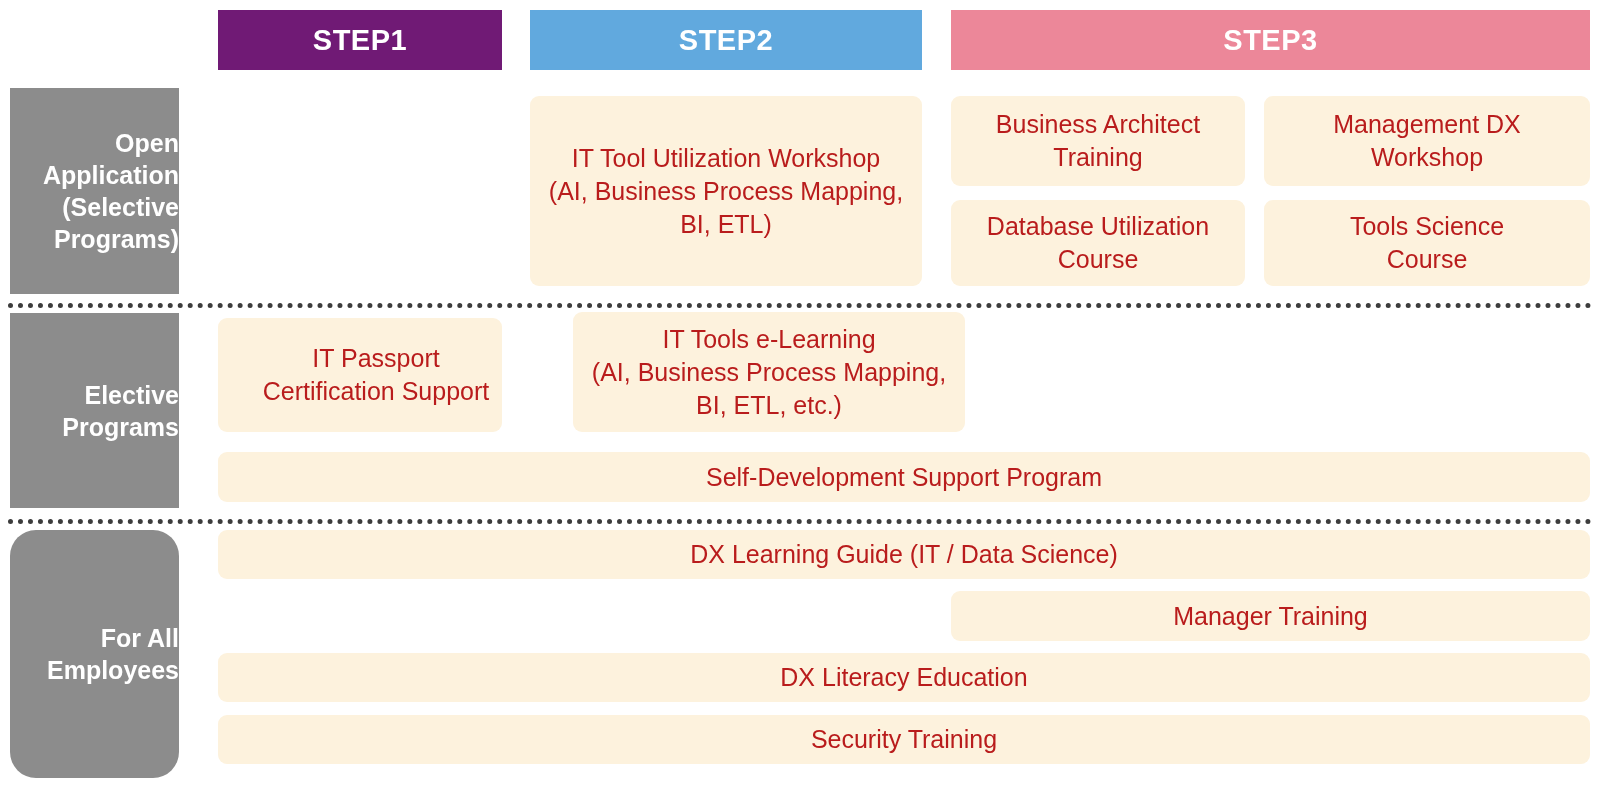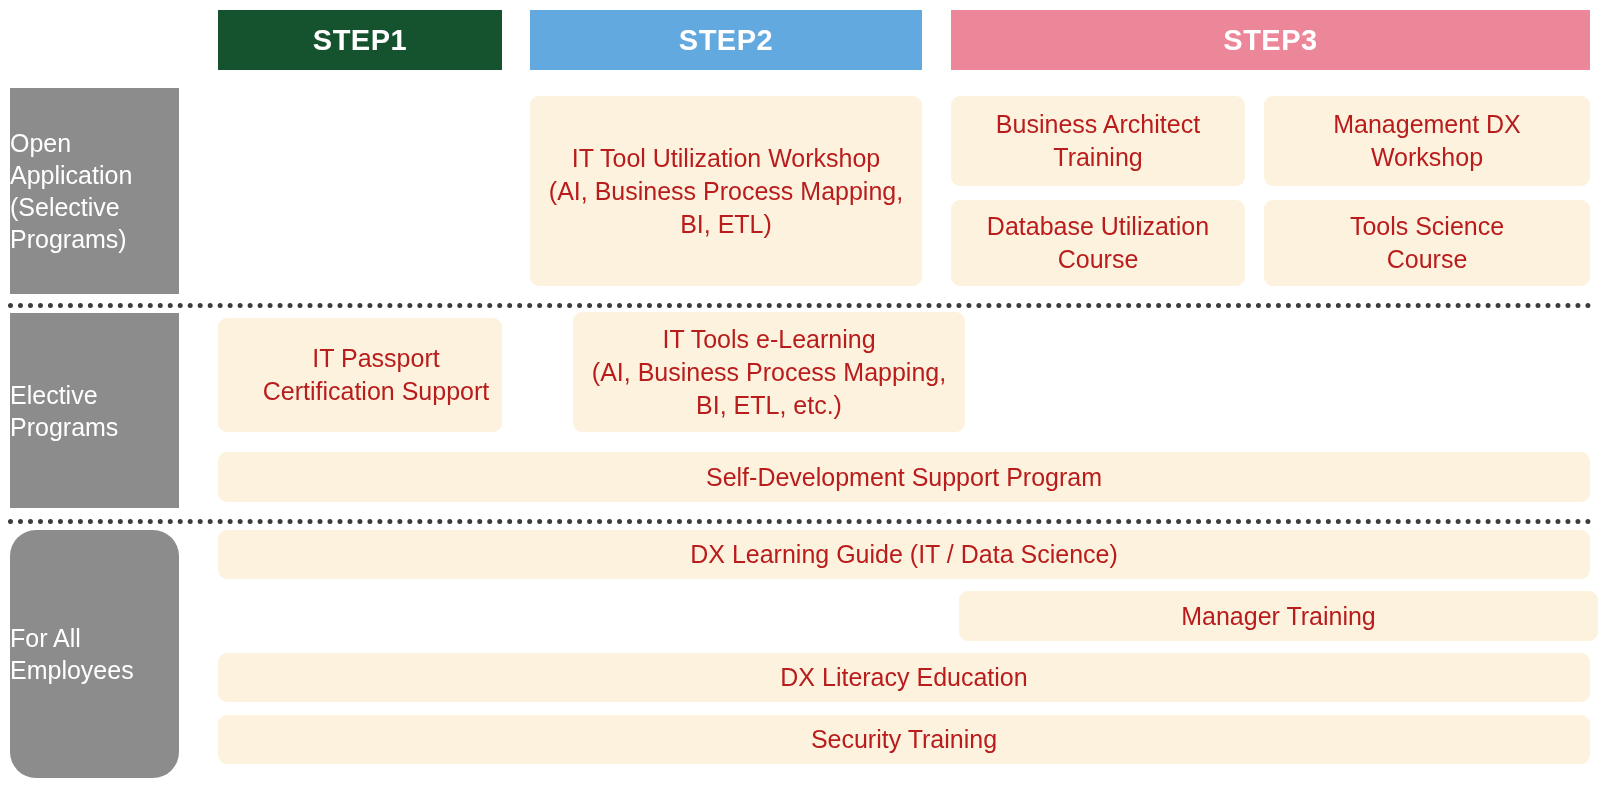--- a/index.html
+++ b/index.html
@@ -24,36 +24,36 @@
   
   .step-chip {
     display: flex;
     align-items: center;
     justify-content: center;
     color: #ffffff;
     font-weight: bold;
     font-size: 29px;
     letter-spacing: 0.5px;
   }
-  .step-1 { background: #14532d; }
+  .step-1 { background: #701a75; }
   .step-2 { background: #61a9de; }
   .step-3 { background: #ec8799; }
 
   
   .row-label {
     background: #8c8c8c;
     color: #ffffff;
     display: flex;
     flex-direction: column;
-    align-items: flex-start;
+    align-items: flex-end;
     justify-content: center;
     text-align: center;
     font-size: 25px;
     line-height: 1.28;
-    font-weight: 400;
+    font-weight: 700;
   }
   .row-label span { display: block; white-space: nowrap; }
 
   
   .card {
     background: #fdf2dd;
     border-radius: 9px;
     display: flex;
     align-items: center;
     justify-content: center;
@@ -147,21 +147,21 @@
 
   <div class="abs row-label" style="left:10px; top:530px; width:169px; height:248px;border-radius:26px;">
     <span>For All</span>
     <span>Employees</span>
   </div>
 
   <div class="abs card" style="left:218px; top:530px; width:1372px; height:49px;">
     <span class="ln">DX Learning Guide (IT / Data Science)</span>
   </div>
 
-  <div class="abs card" style="left:951px; top:591px; width:639px; height:50px;margin-left:8px;">
+  <div class="abs card" style="left:951px; top:591px; width:639px; height:50px;">
     <span class="ln">Manager Training</span>
   </div>
 
   <div class="abs card" style="left:218px; top:653px; width:1372px; height:49px;">
     <span class="ln">DX Literacy Education</span>
   </div>
 
   <div class="abs card" style="left:218px; top:715px; width:1372px; height:49px;">
     <span class="ln">Security Training</span>
   </div>

